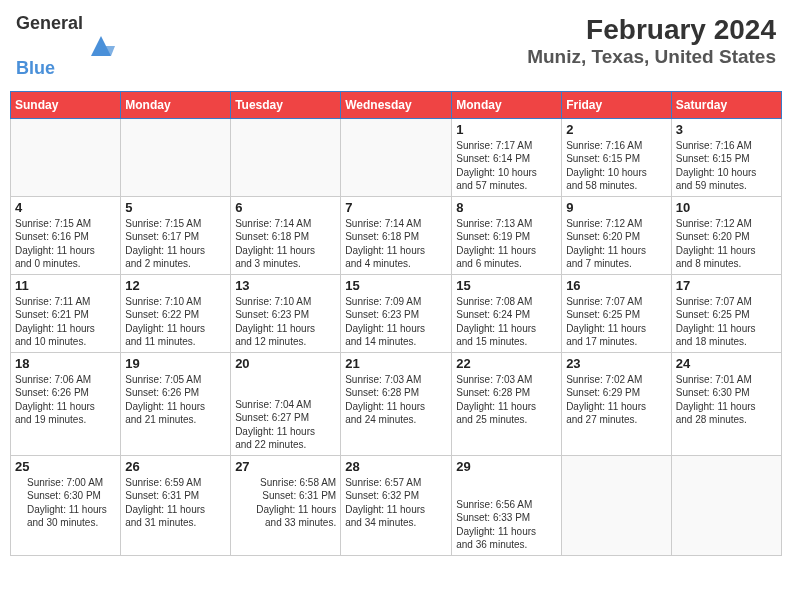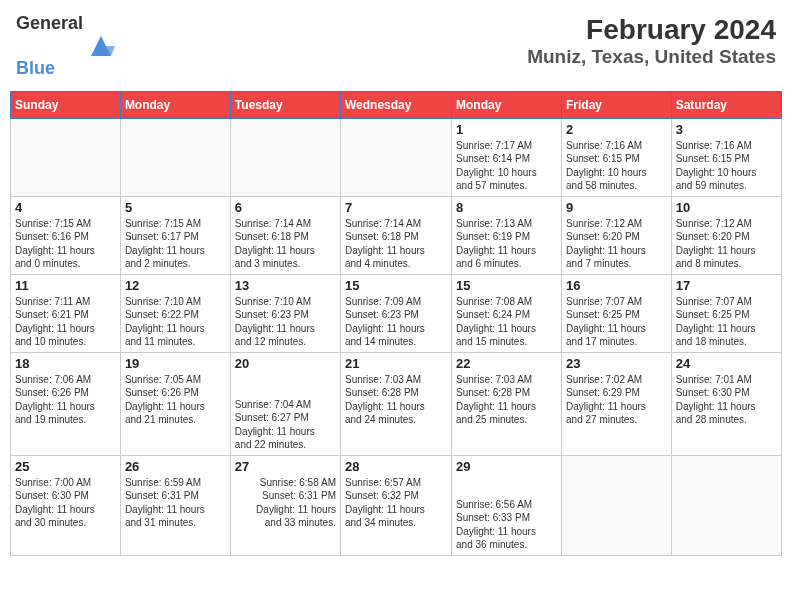--- a/index.html
+++ b/index.html
@@ -303,21 +303,21 @@
           <span class="day-number">24</span>
           <div class="day-info" style="white-space: pre-line;">Sunrise: 7:01 AM
 Sunset: 6:30 PM
 Daylight: 11 hours
 and 28 minutes.</div>
         </td>
       </tr>
       <tr>
         <td>
           <span class="day-number">25</span>
-          <div class="day-info" style="white-space: pre-line;">Sunrise: 7:00 AM
+          <div class="day-info" style="white-space: pre-line; margin-left: 12px;">Sunrise: 7:00 AM
 Sunset: 6:30 PM
 Daylight: 11 hours
 and 30 minutes.</div>
         </td>
         <td>
           <span class="day-number">26</span>
           <div class="day-info" style="white-space: pre-line;">Sunrise: 6:59 AM
 Sunset: 6:31 PM
 Daylight: 11 hours
 and 31 minutes.</div>

